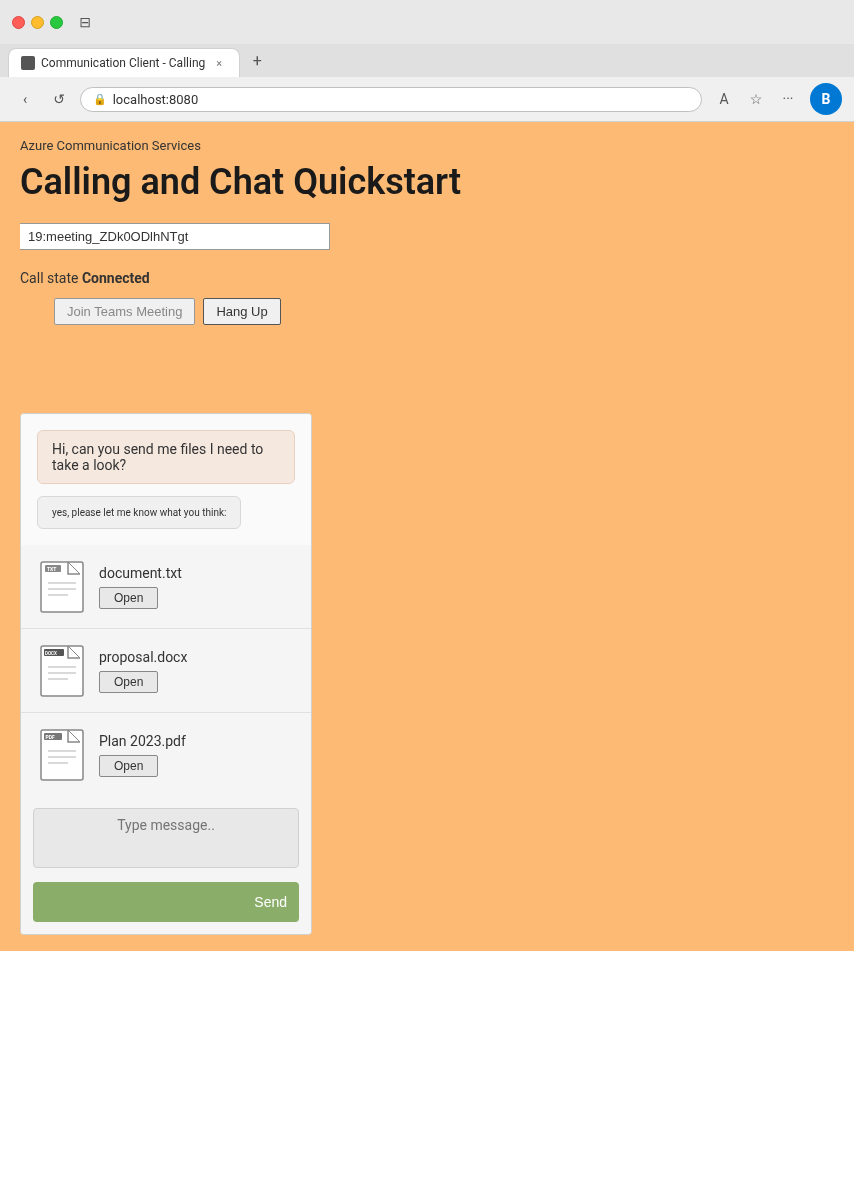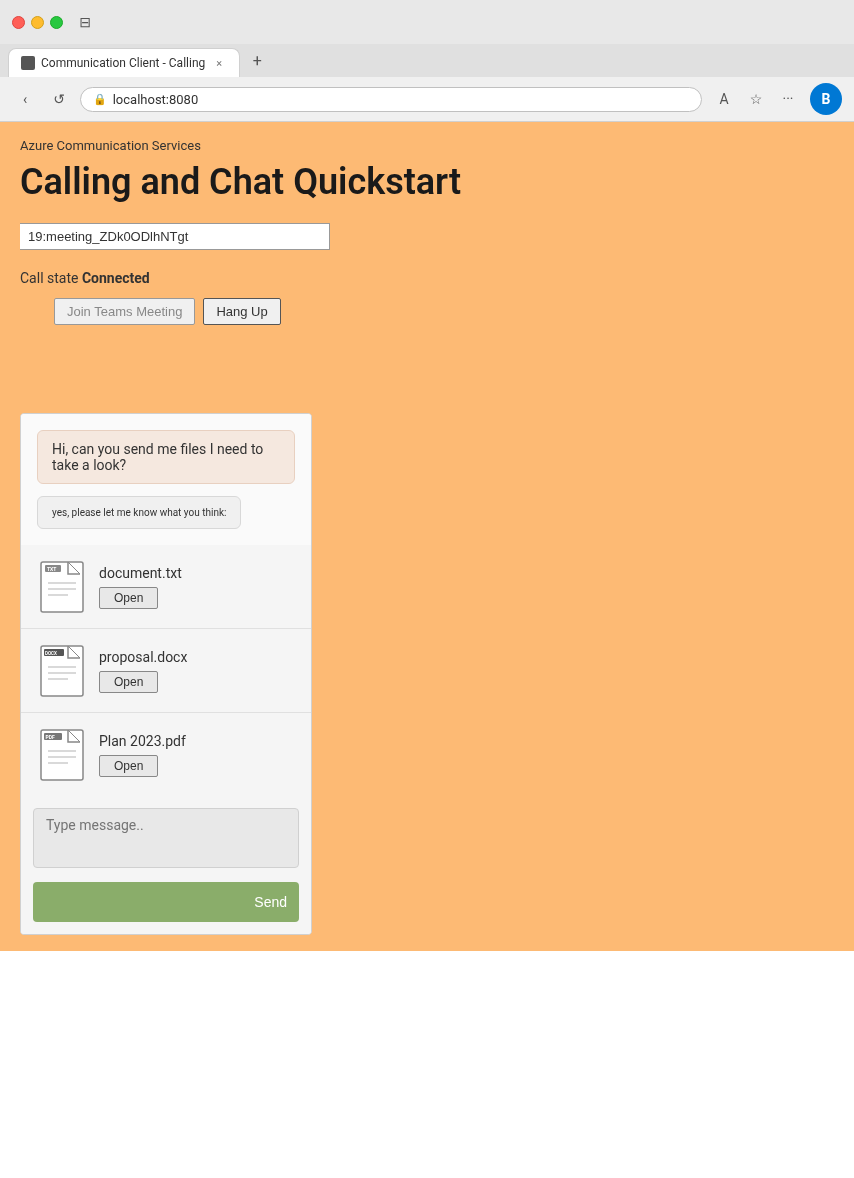--- a/index.html
+++ b/index.html
@@ -368,20 +368,21 @@
       border: 1px solid #d0d0d0;
       border-radius: 4px;
       padding: 8px 12px;
       font-size: 14px;
       color: #999;
       background: #e8e8e8;
       resize: none;
       outline: none;
       margin-bottom: 10px;
       font-family: inherit;
+      text-align: center;
     }
 
     .btn-send {
       width: 100%;
       padding: 12px;
       background: #8aad6a;
       color: white;
       border: none;
       border-radius: 4px;
       font-size: 14px;

